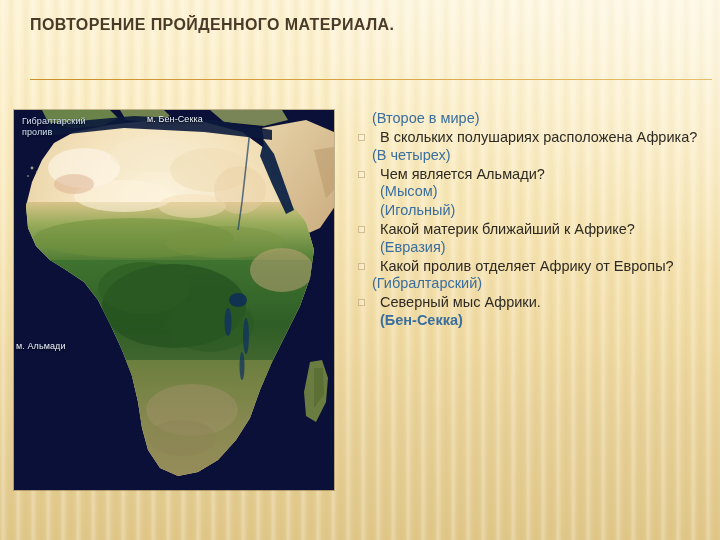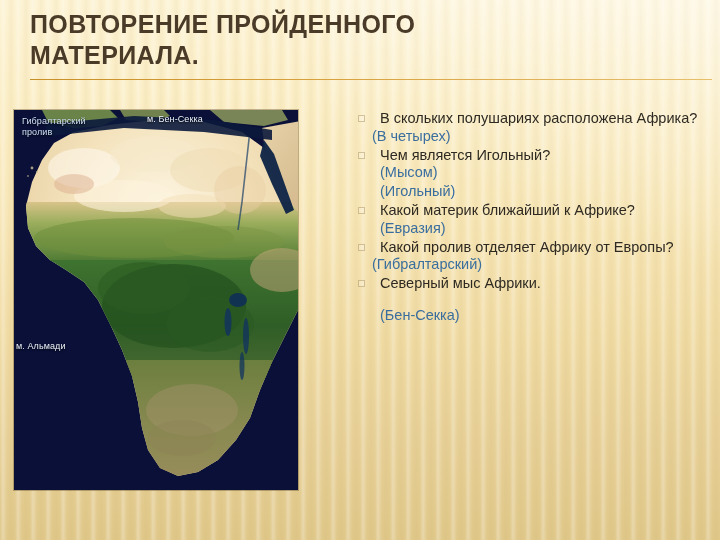--- a/index.html
+++ b/index.html
@@ -40,41 +40,41 @@
   #sheen {
     position:absolute; left:330px; top:0; width:390px; height:300px;
     background:linear-gradient(200deg, rgba(255,255,255,0.42) 0%, rgba(255,255,255,0.0) 62%);
     pointer-events:none;
   }
 
   
   #title {
     position:absolute;
     left:30px; top:9px; width:560px;
-    font-size:25px;
+    font-size:16px;
     line-height:31px;
     font-weight:bold;
     letter-spacing:0.4px;
     color:#4a3b28;
     text-transform:uppercase;
     z-index:4;
   }
 
   #title-rule {
     position:absolute;
     left:30px; top:79px; width:682px; height:1px;
     background:linear-gradient(90deg,#c98f28 0%, #d8a23f 45%, #e7bf6b 100%);
     z-index:4;
   }
 
   
   #map {
     position:absolute;
     left:14px; top:110px;
-    width:284px; height:380px;
+    width:320px; height:380px;
     background:#0a1038;
     overflow:hidden;
     box-shadow:0 0 0 1px rgba(80,60,25,0.35);
     z-index:3;
   }
   .mapsvg { display:block; width:332px; height:380px; }
 
   .maplabel {
     position:absolute;
     color:#eef3fb;
@@ -117,21 +117,21 @@
   }
 
   .atext {
     margin-left:14px;
     font-size:14.5px;
     line-height:17px;
     color:#3a6e9e;
     padding-bottom:2px;
   }
   .atext.indented { margin-left:22px; }
-  .atext.last { margin-top:14px; margin-left:22px; }
+  .atext.last { margin-top:0; margin-left:22px;font-weight:bold; }
 </style>
 </head>
 <body>
 
 <div id="slide">
 
   <div id="stripes"></div>
   <div id="sheen"></div>
 
   <div id="title">ПОВТОРЕНИЕ ПРОЙДЕННОГО МАТЕРИАЛА.</div>
@@ -233,30 +233,31 @@
 
     <div class="maplabel" id="lbl-gibraltar">Гибралтарский
 пролив</div>
     <div class="maplabel" id="lbl-bensekka">м. Бен-Секка</div>
     <div class="maplabel" id="lbl-almadi">м. Альмади</div>
     <div class="maplabel" id="lbl-igolny">м. Игольный</div>
   </div>
 
   <div id="qa">
 
+    <div class="atext">(Второе в мире)</div>
 
     <div class="qitem">
       <span class="bullet"></span>
       <div class="qtext">В скольких полушариях расположена Африка?</div>
     </div>
     <div class="atext">(В четырех)</div>
 
     <div class="qitem">
       <span class="bullet"></span>
-      <div class="qtext">Чем является Игольный?</div>
+      <div class="qtext">Чем является Альмади?</div>
     </div>
     <div class="atext indented">(Мысом)</div>
 
     <div class="atext indented">(Игольный)</div>
 
     <div class="qitem">
       <span class="bullet"></span>
       <div class="qtext">Какой материк ближайший к Африке?</div>
     </div>
     <div class="atext indented">(Евразия)</div>

